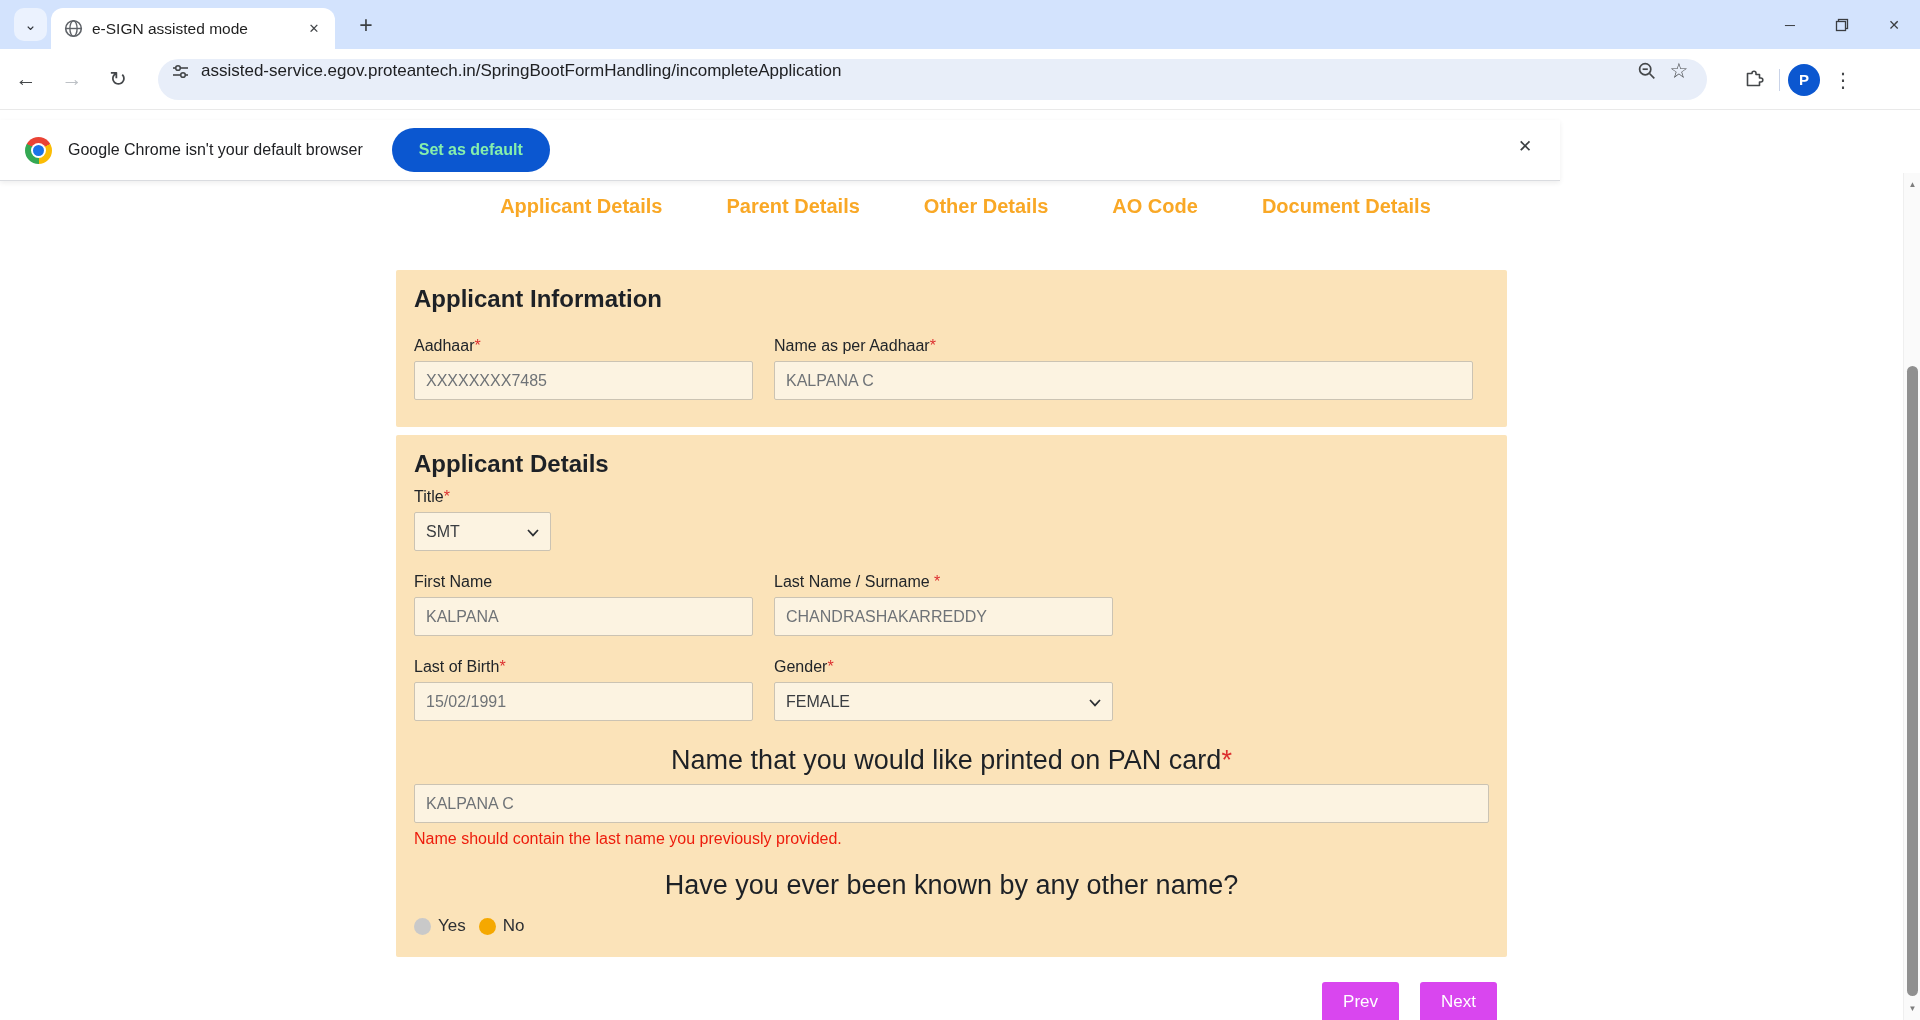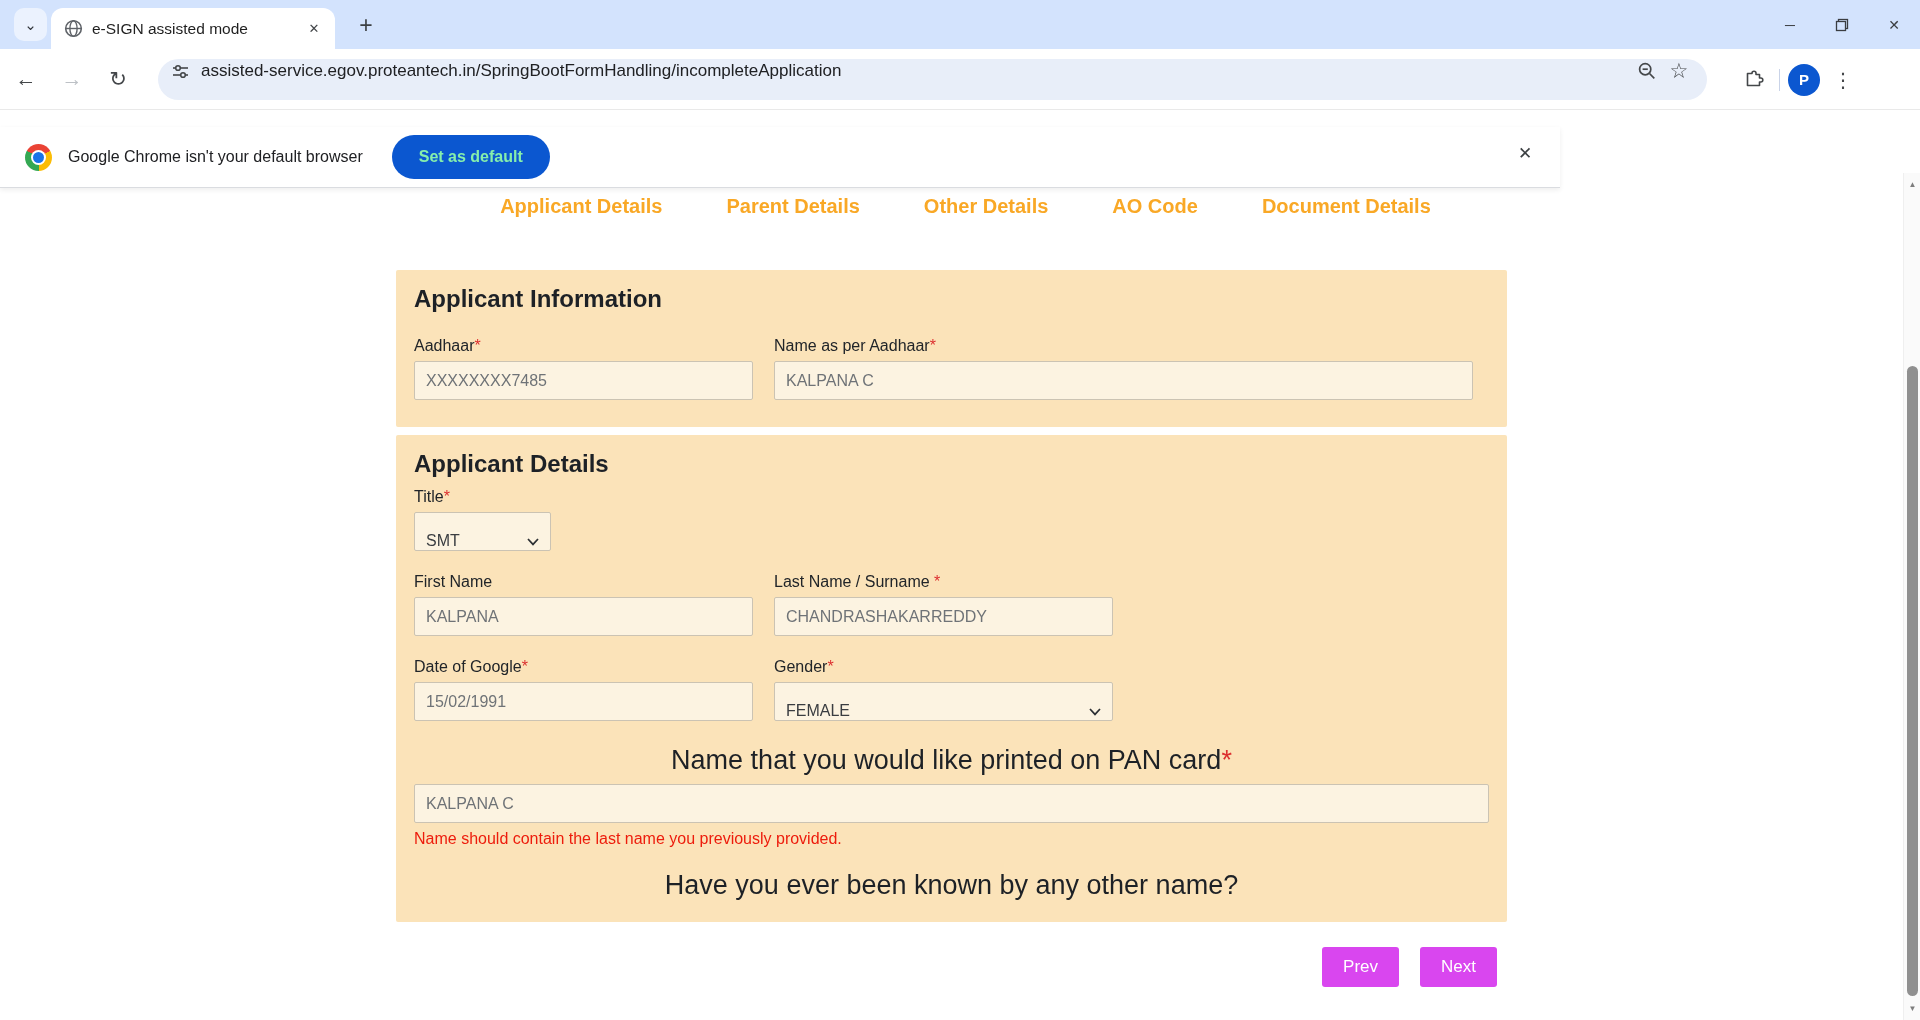--- a/index.html
+++ b/index.html
@@ -42,21 +42,21 @@
   .star { font-size:21px; color:#44474a; }
   .toolbar-right { position:absolute; right:62px; top:10px; height:41px; display:flex; align-items:center; gap:8px; }
   .ext-icon { width:34px; height:34px; display:flex; align-items:center; justify-content:center; cursor:pointer; }
   .tb-sep { width:1px; height:22px; background:#C9D3E8; }
   .avatar { width:32px; height:32px; border-radius:50%; background:#0B57D0; color:#fff; font-size:15px;
     font-weight:bold; display:flex; align-items:center; justify-content:center; cursor:pointer; }
   .menu-dots { width:30px; height:34px; display:flex; align-items:center; justify-content:center;
     font-size:20px; color:#44474a; cursor:pointer; }
 
   
-  .infobar { position:absolute; top:127px; left:0; width:1560px; height:61px; background:#ffffff;
+  .infobar { position:absolute; top:120px; left:0; width:1560px; height:61px; background:#ffffff;
     display:flex; align-items:center; border-bottom:1px solid #DADCE0;
     box-shadow:0 2px 5px rgba(0,0,0,.07); z-index:5; }
   .chrome-logo { position:relative; width:27px; height:27px; border-radius:50%; margin-left:25px;
     background:conic-gradient(from -60deg, #EA4335 0 120deg, #FBBC05 120deg 240deg, #34A853 240deg 360deg); }
   .chrome-logo .ring { position:absolute; left:50%; top:50%; width:15px; height:15px; margin:-7.5px 0 0 -7.5px;
     border-radius:50%; background:#ffffff; }
   .chrome-logo .dot { position:absolute; left:50%; top:50%; width:11px; height:11px; margin:-5.5px 0 0 -5.5px;
     border-radius:50%; background:#1A73E8; }
   .infobar-text { margin-left:16px; font-size:16px; color:#202124; }
   .setdefault-btn { margin-left:29px; height:44px; padding:12px 27px; background:#0B57D0; color:#86efac;
@@ -77,21 +77,21 @@
 
   .grid3 { display:grid; grid-template-columns:339px 339px 339px; column-gap:21px; }
   .span2 { grid-column:2 / 4; }
 
   .field-label { font-size:16px; color:#212529; margin-bottom:6px; }
   .req { color:#DC2F2F; }
   .field-input { width:100%; height:39px; background:#FCF3E1; border:1px solid #CBC3B3; border-radius:2px;
     padding:0 11px; font-size:16px; color:#6f7377; font-family:"Liberation Sans","DejaVu Sans",sans-serif; }
   .field-input::placeholder { color:#A9ABAE; }
   .select { height:39px; background:#FCF3E1; border:1px solid #CBC3B3; border-radius:2px; display:flex;
-    align-items:flex-end; justify-content:space-between; padding:0 11px; font-size:16px; color:#3a3d41; cursor:pointer; }
+    align-items:center; justify-content:space-between; padding:0 11px; font-size:16px; color:#3a3d41; cursor:pointer; }
   .select-title { width:137px; }
   .q-heading { font-size:27px; font-weight:normal; color:#1d2126;text-align:center; }
   .error-text { font-size:16px; color:#ED1C0C; margin-top:7px; }
 
   .radio-row { display:flex; align-items:center; margin-top:15px; }
   .radio { width:17px; height:17px; border-radius:50%; margin-right:7px; cursor:pointer; }
   .radio.off { background:#C9C9C9; }
   .radio.on { background:#F5A800; }
   .radio-label { font-size:17px; color:#2c2f33; margin-right:13px; }
 
@@ -228,21 +228,21 @@
         <input class="field-input" value="KALPANA" style="">
       </div>
       <div>
         <div class="field-label"><span>Last Name / Surname</span><span class="req"> *</span></div>
         <input class="field-input" value="CHANDRASHAKARREDDY" style="">
       </div>
     </div>
 
     <div class="grid3" style="margin-top:22px;">
       <div>
-        <div class="field-label"><span>Date of Google</span><span class="req">*</span></div>
+        <div class="field-label"><span>Last of Birth</span><span class="req">*</span></div>
         <input class="field-input" value="15/02/1991" style="">
       </div>
       <div>
         <div class="field-label"><span>Gender</span><span class="req">*</span></div>
         <div class="select">
           <span>FEMALE</span>
           <span><svg width="12" height="8" viewBox="0 0 12 8">
                 <path d="M1 1 L6 6.4 L11 1" fill="none" stroke="#2c2f33" stroke-width="1.7"></path>
               </svg></span>
         </div>
@@ -250,20 +250,26 @@
     </div>
 
     <div style="margin-top:24px;">
       <div class="q-heading"><span>Name that you would like printed on PAN card</span><span class="req">*</span></div>
       <input class="field-input" style="margin-top: 8px;" value="KALPANA C">
       <div class="error-text">Name should contain the last name you previously provided.</div>
     </div>
 
     <div style="margin-top:22px;">
       <div class="q-heading">Have you ever been known by any other name?</div>
+      <div class="radio-row">
+        <span class="radio off"></span>
+        <span class="radio-label">Yes</span>
+        <span class="radio on"></span>
+        <span class="radio-label">No</span>
+      </div>
     </div>
   </div>
 
   <div class="actions">
     <button class="btn-orange">Prev</button>
     <button class="btn-orange">Next</button>
   </div>
 </div>
 
 <div class="scrollbar">

